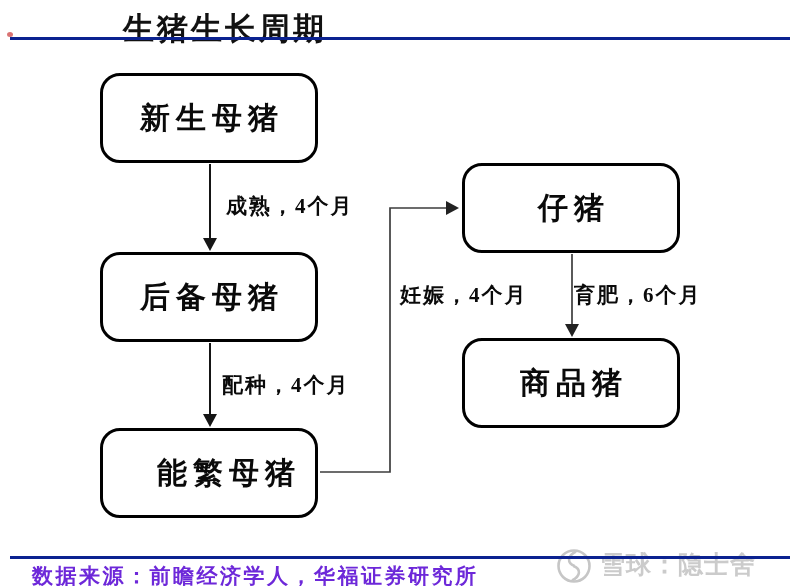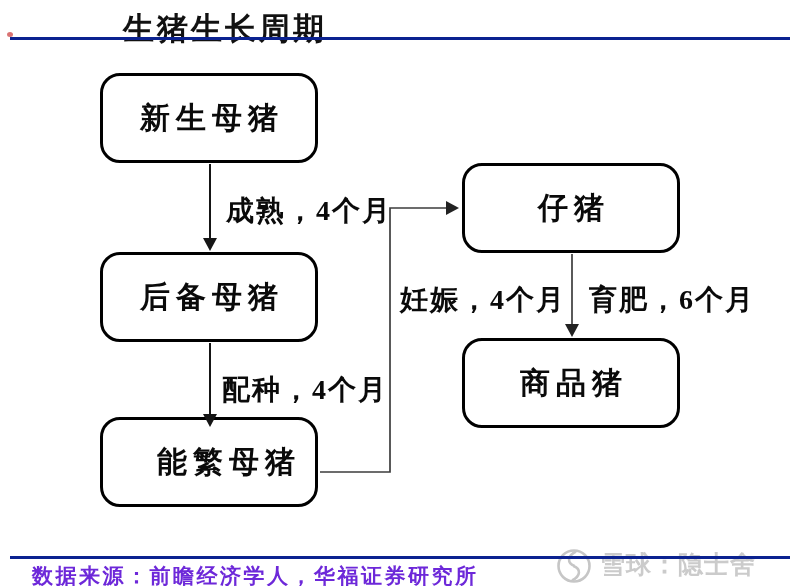--- a/index.html
+++ b/index.html
@@ -31,21 +31,21 @@
     background:#fff;
     display:flex;align-items:center;justify-content:center;
     box-sizing:border-box;
   }
   .node .lbl{
     font-size:30px;font-weight:bold;color:#0a0a0a;
     letter-spacing:6px;margin-right:-6px;white-space:nowrap;
   }
   .edge-label{
     position:absolute;
-    font-size:28px;font-weight:bold;color:#0a0a0a;
+    font-size:21px;font-weight:bold;color:#0a0a0a;
     letter-spacing:2px;white-space:nowrap;
   }
   .arrows{position:absolute;left:0;top:0;}
   .footer-source{
     position:absolute;left:24px;top:562px;
     font-size:21px;font-weight:bold;color:#6d28d9;
     letter-spacing:2.5px;white-space:nowrap;margin-left:8px;
   }
   .watermark{
     position:absolute;left:556px;top:548px;z-index:1;
@@ -65,21 +65,21 @@
 
   <div class="page-title">生猪生长周期</div>
   <div class="rule top"></div>
 
   <div class="node" style="left:100px;top:252px;">
     <span class="lbl">后备母猪</span>
   </div>
   <div class="node" style="left:100px;top:73px;">
     <span class="lbl">新生母猪</span>
   </div>
-  <div class="node" style="left:100px;top:417px;padding-left:34px;">
+  <div class="node" style="left:100px;top:428px;padding-left:34px;">
     <span class="lbl">能繁母猪</span>
   </div>
   <div class="node" style="left:462px;top:163px;">
     <span class="lbl">仔猪</span>
   </div>
   <div class="node" style="left:462px;top:338px;">
     <span class="lbl">商品猪</span>
   </div>
 
   <svg class="arrows" width="800" height="586" viewBox="0 0 800 586">
@@ -97,21 +97,21 @@
     </g>
     <g fill="#222222" stroke="none">
       <polygon points="446,201 446,215 459,208"></polygon>
       <polygon points="565,324 579,324 572,337"></polygon>
     </g>
   </svg>
 
   <div class="edge-label" style="left:226px;top:192px;">成熟，4个月</div>
   <div class="edge-label" style="left:222px;top:371px;">配种，4个月</div>
   <div class="edge-label" style="left:400px;top:281px;">妊娠，4个月</div>
-  <div class="edge-label" style="left:589px;top:281px;">育肥，6个月</div>
+  <div class="edge-label" style="left:574px;top:281px;">育肥，6个月</div>
 
   <div class="watermark">
     <svg width="36" height="36" viewBox="0 0 36 36">
       <circle cx="18" cy="18" r="15.5" fill="none" stroke="#c6c6c6" stroke-width="2.6"></circle>
       <path d="M20 3.5 C 11 8, 11 15, 18.5 18" fill="none" stroke="#c6c6c6" stroke-width="2.6"></path>
       <path d="M16 32.5 C 25 28, 25 21, 17.5 18" fill="none" stroke="#c6c6c6" stroke-width="2.6"></path>
     </svg>
     <span class="wm-text">雪球：隐士舍</span>
   </div>
   <div class="rule bottom"></div>

